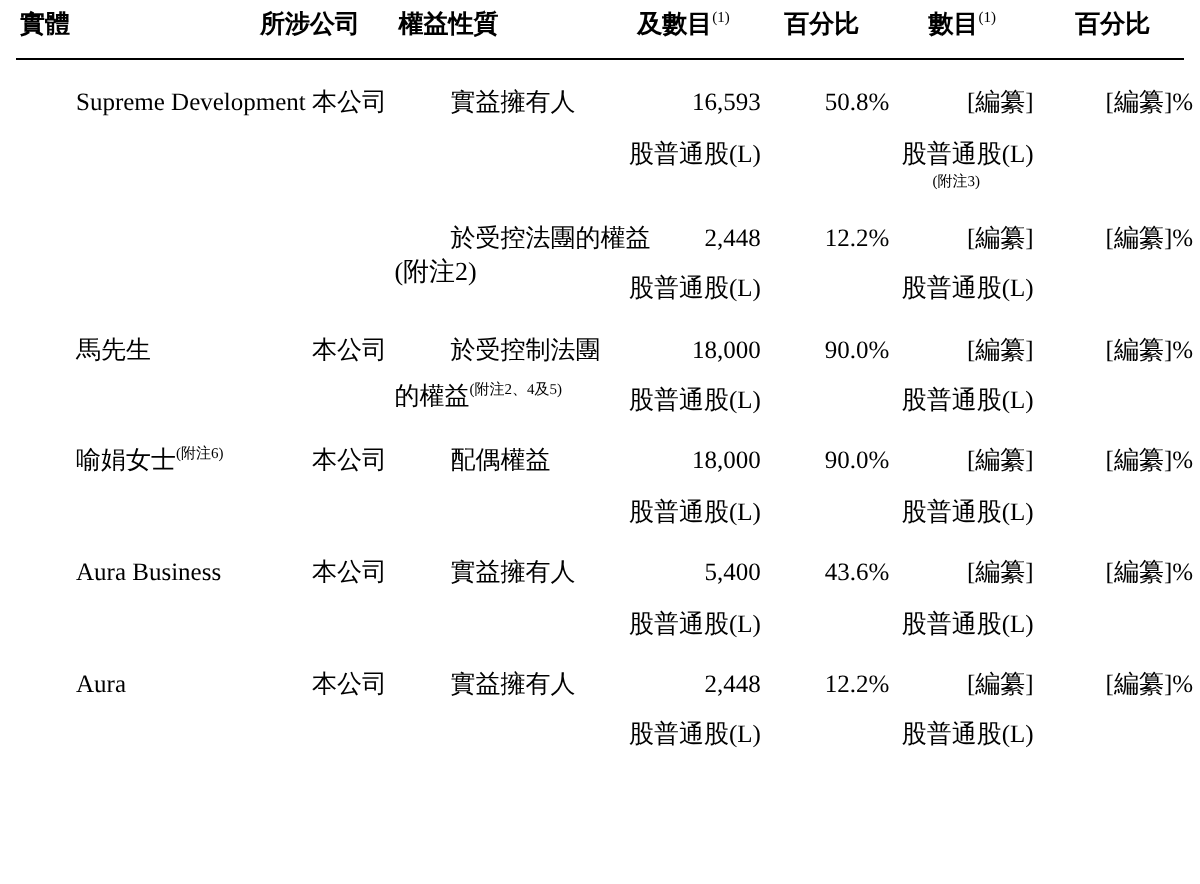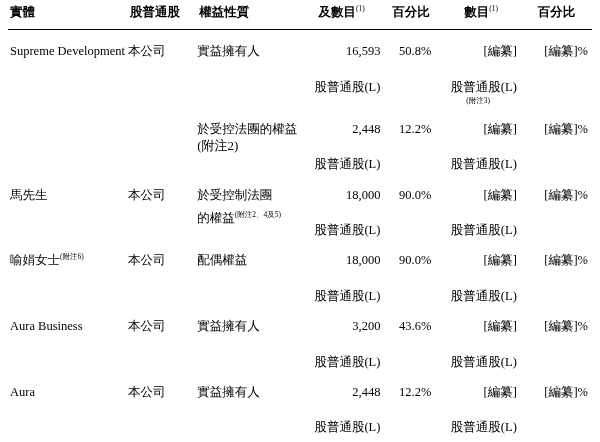--- a/index.html
+++ b/index.html
@@ -59,24 +59,24 @@
     padding-bottom: 2px;
   }
   td.name   { text-align: left; padding-left: 2px; }
   td.co     { text-align: left; }
   td.nature { text-align: left; }
   td.num    { text-align: right; padding-right: 4px; }
   td.pct    { text-align: right; padding-right: 10px; }
   td.num2   { text-align: right; padding-right: 8px; }
   td.pct2   { text-align: right; padding-right: 4px; }
 
-  .line1 { line-height: 1.15; white-space: nowrap; }
+  .line1 { line-height: 1.15; white-space: nowrap; margin-left: 28px; }
   .line2 {
     line-height: 1.15;
-    margin-top: 21px;
+    margin-top: 11px;
     white-space: nowrap;
   }
   .line2b {
     line-height: 1.15;
     margin-top: 9px;
     white-space: nowrap;
   }
   .note {
     font-size: 7.5px;
     vertical-align: super;
@@ -105,21 +105,21 @@
         <col class="c-co">
         <col class="c-nature">
       <col class="c-num1">
         <col class="c-pct1">
         <col class="c-num2">
         <col class="c-pct2">
     </colgroup>
     <thead>
       <tr>
         <th class="left"><span>實體</span></th>
-        <th class="left"><span>股普通股</span></th>
+        <th class="left"><span>所涉公司</span></th>
         <th class="left"><span>權益性質</span></th>
         <th class="rgt"><span>及數目</span><span class="sup">(1)</span></th>
         <th class="rgt"><span>百分比</span></th>
         <th class="rgt"><span>數目</span><span class="sup">(1)</span></th>
         <th class="rgt"><span>百分比</span></th>
       </tr>
     </thead>
     <tbody>
 
       <tr>
@@ -297,21 +297,21 @@
               <div class="line1">本公司</div>
             </div>
         </td>
         <td class="nature">
           <div class="rowblock">
               <div class="line1">實益擁有人</div>
             </div>
         </td>
         <td class="num">
           <div class="rowblock">
-            <div class="line1">3,200</div>
+            <div class="line1">5,400</div>
             <div class="line2">股普通股(L)</div>
           </div>
         </td>
         <td class="pct">
           <div class="rowblock">
               <div class="line1">43.6%</div>
             </div>
         </td>
         <td class="num2">
           <div class="rowblock">

